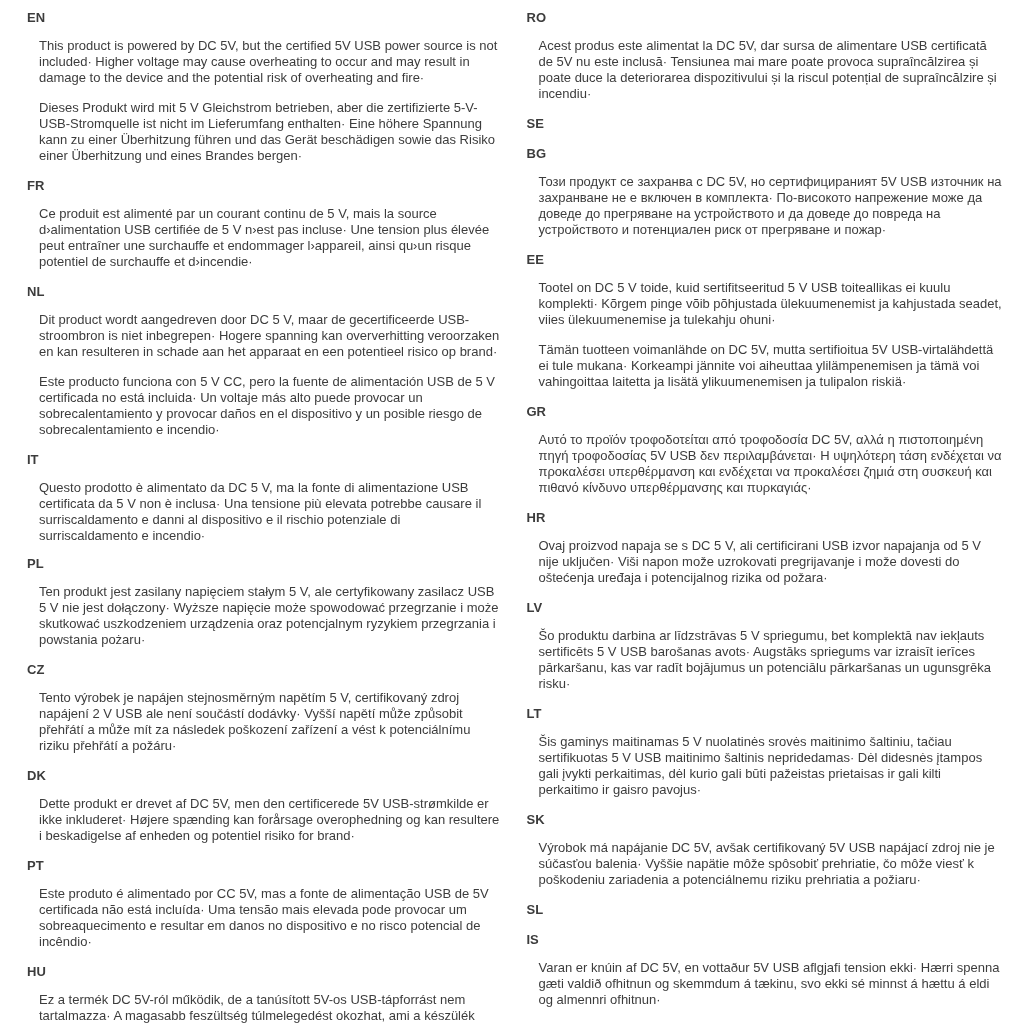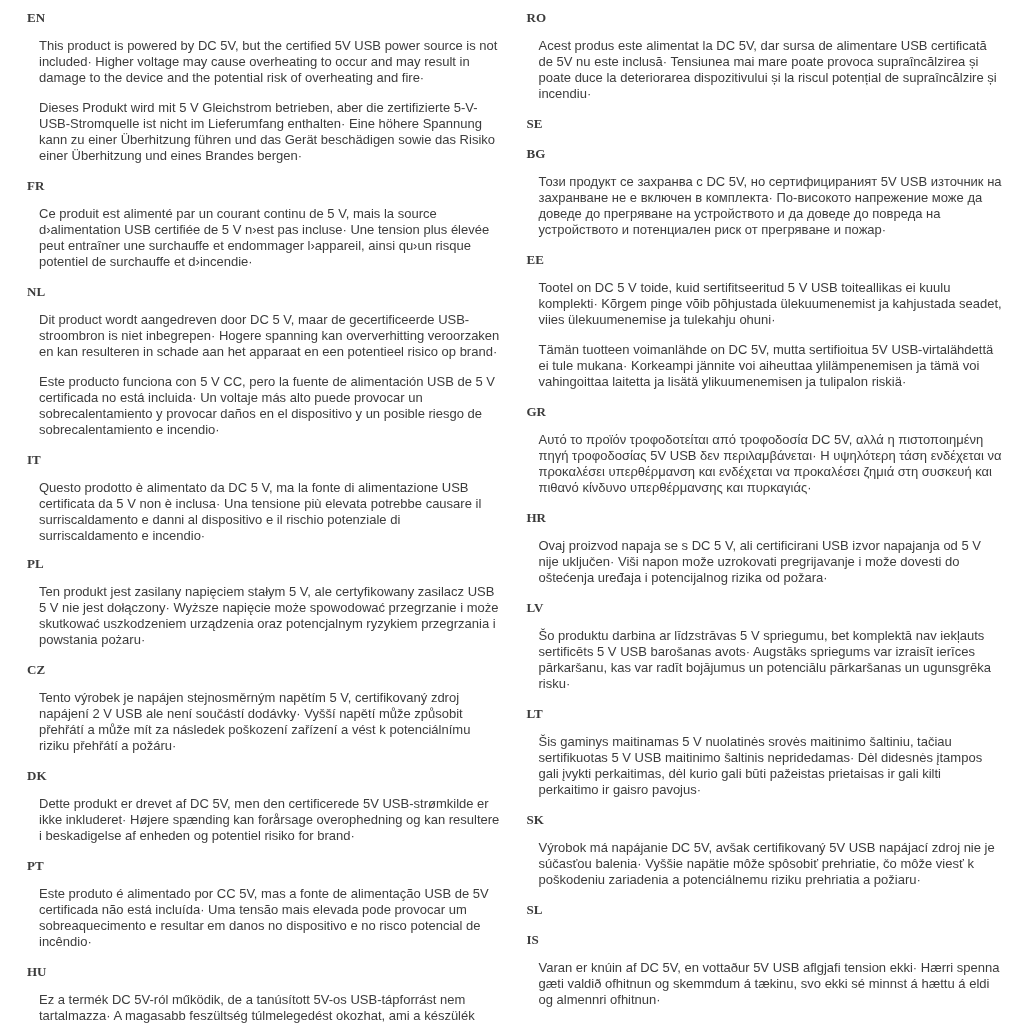--- a/index.html
+++ b/index.html
@@ -30,21 +30,20 @@
   }
   .lang-block {
     margin: 0 0 14px 0;
   }
   .lang-block.tight {
     margin-bottom: 0;
   }
   .lang-code {
     font-weight: bold;
     margin: 0;
-    font-family: Liberation Serif, serif;
   }
   .lang-text {
     margin: 12px;
   }
 </style>
 </head>
 <body style="background: rgb(255, 255, 255); color: rgb(60, 60, 60);">
 
 <div class="page">
   <div class="col">

